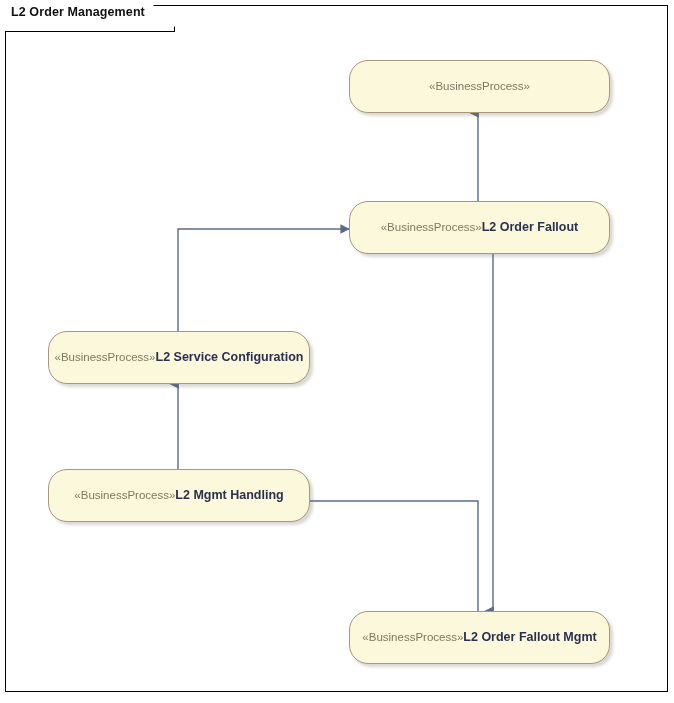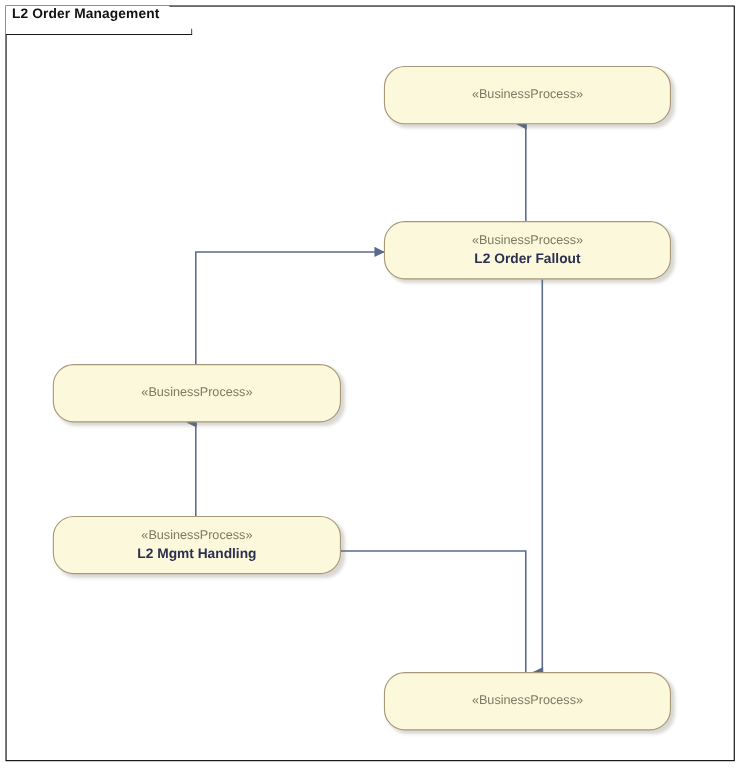--- a/index.html
+++ b/index.html
@@ -70,21 +70,21 @@
 
   
   .node {
     position: absolute;
     box-sizing: border-box;
     border: 1px solid #a89878;
     border-radius: 19px;
     background: #fbf8dc;
     box-shadow: 3px 3px 3px rgba(110, 105, 90, 0.26);
     display: flex;
-    flex-direction: column;
+    flex-direction: row;
     align-items: center;
     justify-content: center;
     overflow: hidden;
   }
   .node-stereotype {
     font-size: 11.5px;
     color: #7c7a63;
     line-height: 15px;
     white-space: nowrap;
   }
@@ -143,24 +143,26 @@
     <div class="node-stereotype">«BusinessProcess»</div>
   </div>
 
   <div class="node" id="node-order-tracking">
     <div class="node-stereotype">«BusinessProcess»</div>
     <div class="node-name">L2 Order Fallout</div>
   </div>
 
   <div class="node" id="node-service-config">
     <div class="node-stereotype">«BusinessProcess»</div>
+    <div class="node-name">L2 Service Configuration</div>
   </div>
 
   <div class="node" id="node-order-handling">
     <div class="node-stereotype">«BusinessProcess»</div>
     <div class="node-name">L2 Mgmt Handling</div>
   </div>
 
   <div class="node" id="node-order-fallout">
     <div class="node-stereotype">«BusinessProcess»</div>
+    <div class="node-name">L2 Order Fallout Mgmt</div>
   </div>
 
 </div>
 
 </body></html>

